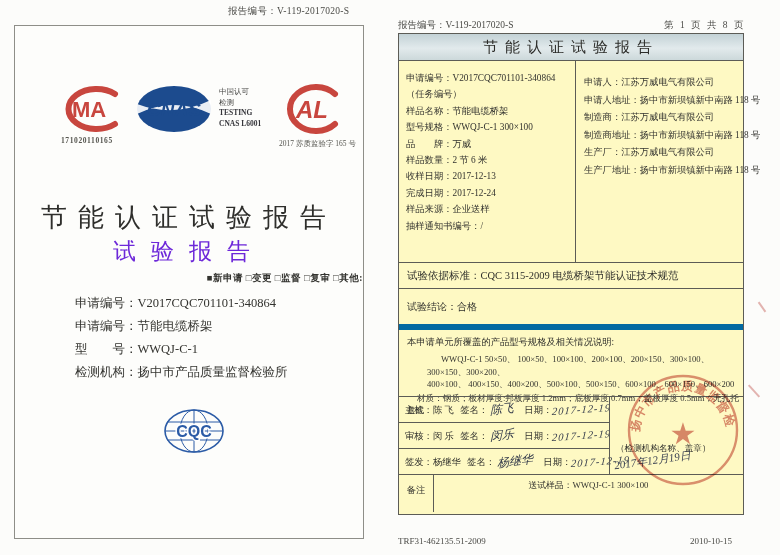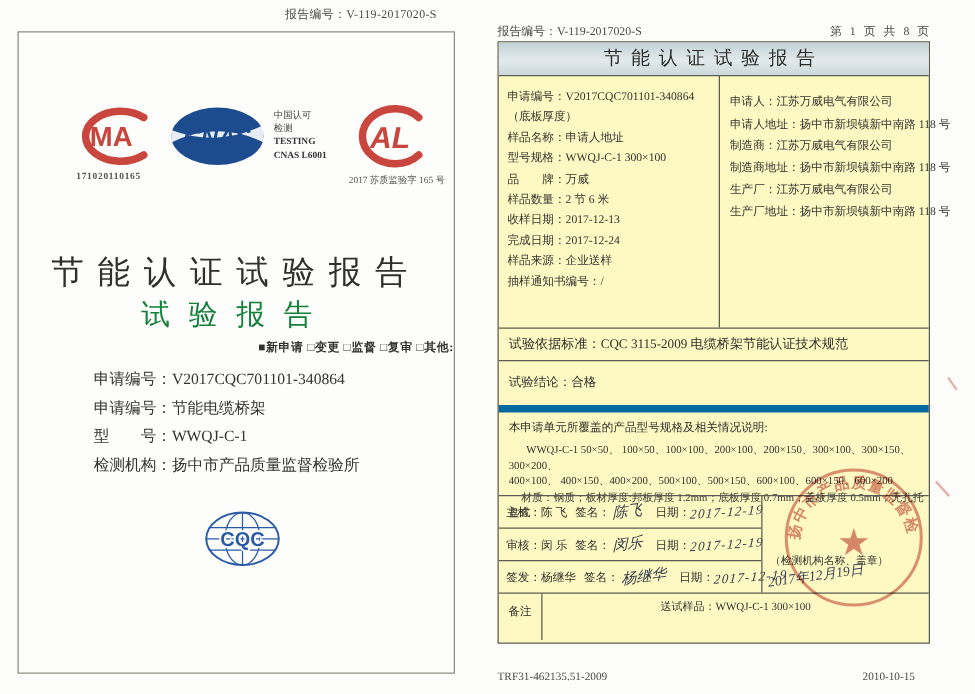--- a/index.html
+++ b/index.html
@@ -15,21 +15,21 @@
     left:14px;top:25px;width:348px;height:512px;
     border:1px solid #8e8e88;
     background:#fdfdfb;
   }
   .cover-report-no{left:228px;top:5px;font-size:9.5px;color:#4a4a46;letter-spacing:.3px;}
   .cma-number{left:46px;top:110px;font-size:7.5px;color:#55554f;letter-spacing:.6px;font-weight:bold;}
   .cnas-sidetext{left:204px;top:61px;font-size:7.5px;line-height:10.5px;color:#3f3f3c;}
   .cnas-sidetext .en{font-weight:bold;color:#35353a;}
   .cal-caption{left:264px;top:113px;font-size:7.5px;color:#55554f;}
   .cover-title1{left:0;top:174px;width:348px;text-align:center;font-size:26px;letter-spacing:11px;color:#2f2f2c;}
-  .cover-title2{left:0;top:210px;width:348px;text-align:center;font-size:23px;letter-spacing:15px;color:#15803d;}
+  .cover-title2{left:0;top:210px;width:348px;text-align:center;font-size:23px;letter-spacing:15px;color:#6d28d9;}
   .apply-type{left:0;top:246px;width:348px;text-align:right;font-size:9.5px;font-weight:600;color:#33332f;letter-spacing:.5px;}
   .cover-fields{left:60px;top:266px;font-size:12.5px;line-height:23px;color:#33332f;}
   .cover-fields .row{white-space:nowrap;}
   
   .rep-report-no{left:398px;top:19px;font-size:9.5px;color:#4a4a46;}
   .rep-page-no{left:664px;top:19px;font-size:9.5px;color:#4a4a46;letter-spacing:2px;}
   .rep-table{
     left:398px;top:33px;width:344px;height:480px;
     border:1.5px solid #5c5c56;background:#fef9c3;
   }
@@ -40,21 +40,21 @@
     text-align:center;line-height:26px;font-size:15px;letter-spacing:7px;color:#2c2c29;
   }
   .cell-info-left{left:0;top:26px;width:177px;height:202px;border-right:1px solid #5c5c56;padding:10px 0 0 7px;box-sizing:border-box;}
   .cell-info-right{left:177px;top:26px;width:167px;height:202px;padding:14px 0 0 8px;box-sizing:border-box;}
   .info-line{font-size:9.3px;line-height:16.4px;white-space:nowrap;color:#33332f;}
   .cell-info-right .info-line{line-height:17.6px;}
   .row-standard{left:0;top:228px;width:344px;height:26px;border-top:1px solid #5c5c56;line-height:26px;padding-left:8px;box-sizing:border-box;font-size:10.5px;color:#2f2f2b;}
   .row-conclusion{left:0;top:254px;width:344px;height:36px;border-top:1px solid #5c5c56;line-height:36px;padding-left:8px;box-sizing:border-box;font-size:10px;color:#2f2f2b;}
   .row-coverage{left:0;top:290px;width:344px;height:72px;border-top:6px solid #0369a1;padding:6px 4px 0 8px;box-sizing:border-box;}
   .cov-title{font-size:9.3px;color:#2f2f2b;}
-  .cov-models{font-size:8.6px;line-height:12.5px;color:#33332f;margin-top:4px;}
+  .cov-models{font-size:8.6px;line-height:12.5px;color:#33332f;margin-top:4px;margin-left:20px;}
   .cov-material{font-size:8.6px;color:#33332f;margin-top:2px;text-indent:10px;}
   .sig-row{left:0;width:210px;height:26px;border-top:1px solid #5c5c56;font-size:9.3px;color:#2f2f2b;line-height:25px;white-space:nowrap;padding-left:6px;box-sizing:border-box;}
   .sig-row-1{top:362px;}
   .sig-row-2{top:388px;}
   .sig-row-3{top:414px;width:210px;}
   .stamp-cell{left:210px;top:362px;width:134px;height:78px;border-top:1px solid #5c5c56;border-left:1px solid #5c5c56;box-sizing:border-box;}
   .stamp-caption{position:absolute;left:6px;top:46px;font-size:8.6px;color:#2f2f2b;white-space:nowrap;}
   .stamp-hand-date{position:absolute;left:4px;top:56px;font-size:11px;font-style:italic;color:#3a4152;transform:rotate(-8deg);white-space:nowrap;}
   .hand-sig{display:inline-block;font-style:italic;font-size:12px;color:#333a4a;transform:rotate(-7deg) skewX(-6deg);margin:0 2px;}
   .hand-date{display:inline-block;font-style:italic;font-size:10.5px;color:#333a4a;transform:rotate(-4deg) skewX(-8deg);letter-spacing:1px;}
@@ -123,22 +123,22 @@
 </div>
 
 <div class="abs rep-report-no">报告编号：V-119-2017020-S</div>
 <div class="abs rep-page-no">第 1 页 共 8 页</div>
 
 <div class="abs rep-table">
   <div class="abs row-title">节能认证试验报告</div>
 
   <div class="abs cell-info-left">
     <div class="info-line">申请编号：V2017CQC701101-340864</div>
-    <div class="info-line">（底板厚度）</div>
-    <div class="info-line">样品名称：申请人地址</div>
+    <div class="info-line">（任务编号）</div>
+    <div class="info-line">样品名称：节能电缆桥架</div>
     <div class="info-line">型号规格：WWQJ-C-1  300×100</div>
     <div class="info-line">品　　牌：万威</div>
     <div class="info-line">样品数量：2 节 6 米</div>
     <div class="info-line">收样日期：2017-12-13</div>
     <div class="info-line">完成日期：2017-12-24</div>
     <div class="info-line">样品来源：企业送样</div>
     <div class="info-line">抽样通知书编号：/</div>
   </div>
 
   <div class="abs cell-info-right">

